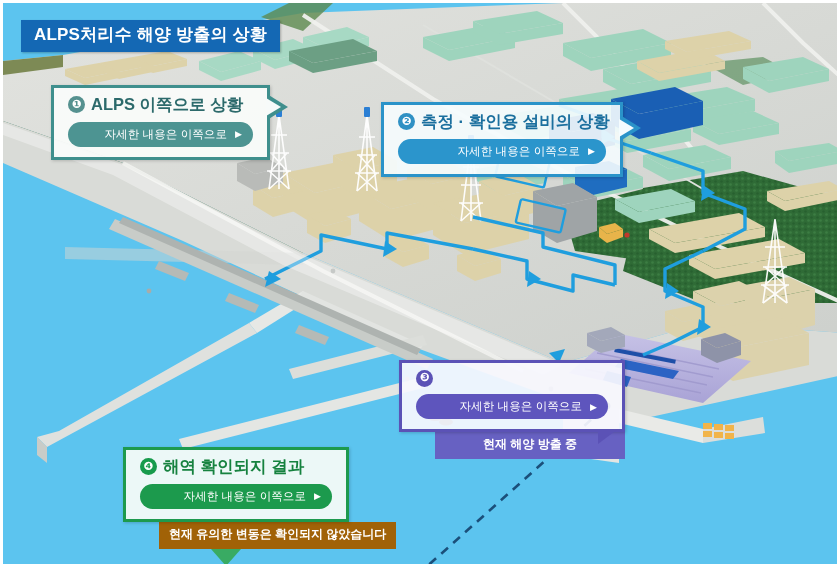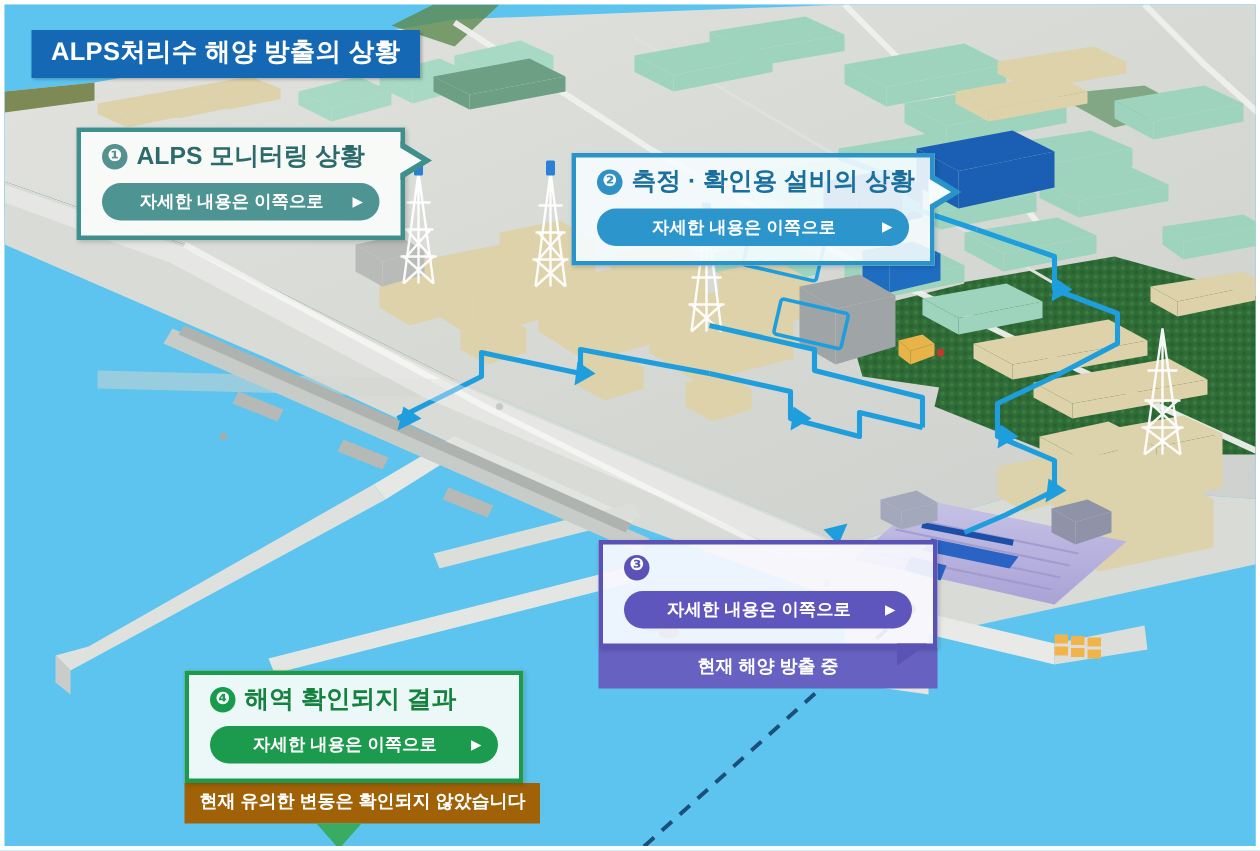--- a/index.html
+++ b/index.html
@@ -56,35 +56,36 @@
   }
   .callout .btn {
     display: flex; align-items: center;
     border-radius: 999px;
     height: 25px;
     padding: 0 11px 0 14px;
     cursor: pointer;
     user-select: none;
   }
   .callout .btn .btn-label {
-    flex: 1 1 auto; text-align: center;
+    flex: 1 1 auto; text-align: right;
     color: #ffffff;
-    font-size: 11.5px; font-weight: bold;
+    font-size: 11.5px; font-weight: normal;
     letter-spacing: .1px;
     white-space: nowrap;
   }
   .callout .btn .arrow {
     flex: 0 0 auto; color: #ffffff; font-size: 9px; margin-left: 8px;
   }
   .callout .footer {
     padding: 4px 10px 6px 10px;
     color: #ffffff;
     font-size: 12px; font-weight: bold;
     text-align: center;
     white-space: nowrap;
+    margin-left: 36px;
   }
   
   .tail { position: absolute; width: 0; height: 0; }
 
   
   #callout1 { left: 48px; top: 82px; }
   #callout1 .frame { border-color: #3f8f8d; width: 219px; }
   #callout1 .head { color: #2c6a6b; }
   #callout1 .badge { background: #55918f; }
   #callout1 .btn { background: #4d9492; }
@@ -590,21 +591,21 @@
   </svg>
 
   <div class="title-bar">ALPS처리수 해양 방출의 상황</div>
 
   <div class="callout" id="callout1">
     <div class="frame">
       <div class="tail tail-o"></div>
       <div class="tail tail-i"></div>
       <div class="head">
         <span class="badge">❶</span>
-        <span>ALPS 모니터링 상황</span>
+        <span>ALPS 이쪽으로 상황</span>
       </div>
       <div class="btn">
         <span class="btn-label">자세한 내용은 이쪽으로</span>
         <span class="arrow">▶</span>
       </div>
     </div>
   </div>
 
   <div class="callout" id="callout2">
     <div class="frame">

